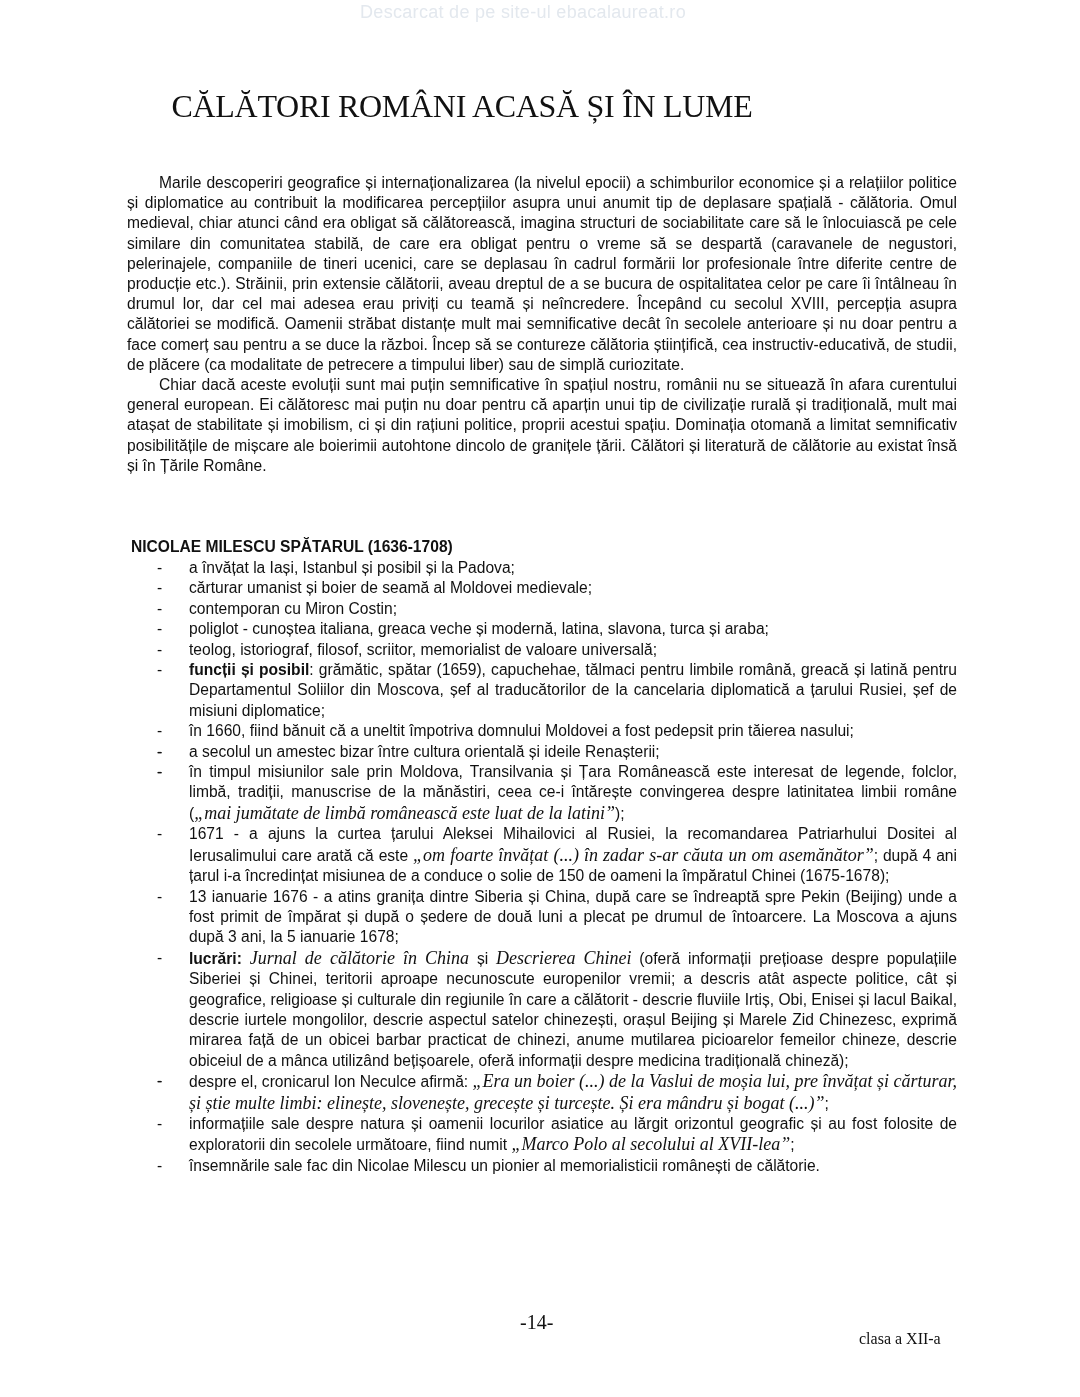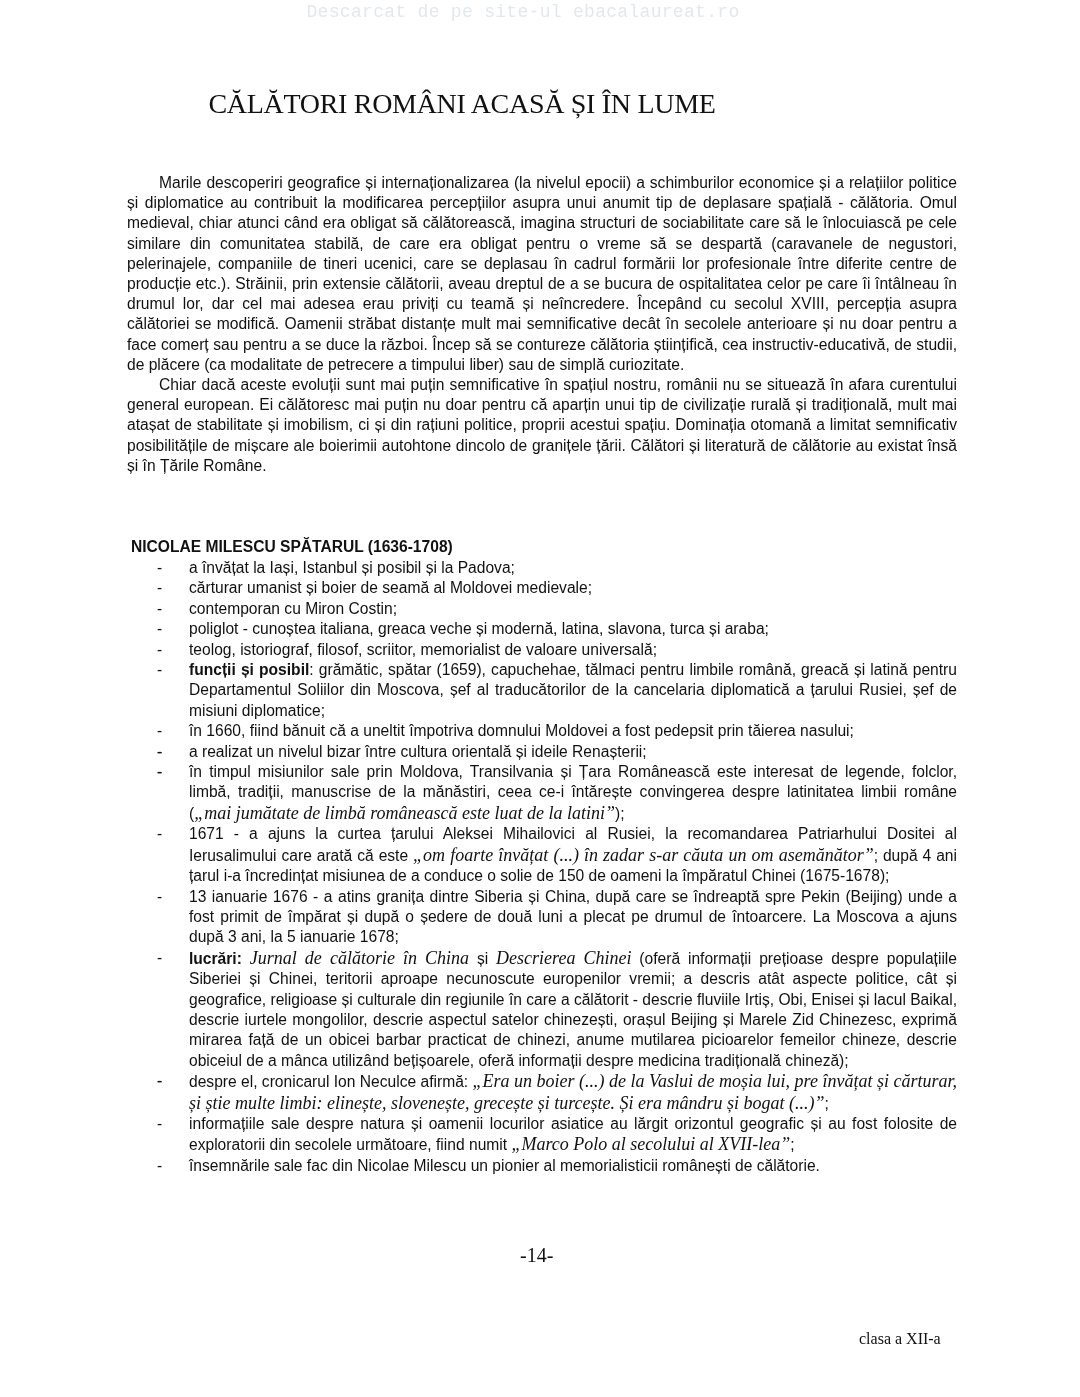--- a/index.html
+++ b/index.html
@@ -3,26 +3,26 @@
   <meta charset="utf-8">
   <style>
     html, body { margin: 0; padding: 0; background: #ffffff; }
     body {
       width: 1080px; height: 1397px; position: relative; overflow: hidden;
       color: #111;
       font-family: "Liberation Sans", sans-serif;
     }
     .watermark {
       position: absolute; top: 2px; left: 0; width: 1046px; text-align: center;
-      font-family: Liberation Mono, monospace; font-size: 18px; color: #e3e8ee;
+      font-family: Liberation Sans, sans-serif; font-size: 18px; color: #e3e8ee;
       letter-spacing: 0.3px;
     }
     .title {
       position: absolute; top: 88px; left: 0; width: 924px; text-align: center;
-      font-family: "Liberation Serif", serif; font-size: 28px; letter-spacing: -0.3px;
+      font-family: "Liberation Serif", serif; font-size: 32px; letter-spacing: -0.3px;
       color: #111;
     }
     .intro {
       position: absolute; top: 173px; left: 127px; width: 830px;
       font-size: 15.6px; line-height: 20.2px; text-align: justify;
     }
     .intro p { margin: 0; text-indent: 32px; }
     .section-title {
       position: absolute; top: 538px; left: 131px;
       font-size: 15.6px; font-weight: bold;
@@ -34,21 +34,21 @@
     }
     .bullets li {
       position: relative; padding-left: 62px; text-align: justify;
     }
     .bullets li .dash {
       position: absolute; left: 30px; top: 0;
     }
     .it { font-family: "Liberation Serif", serif; font-style: italic; font-size: 18px; }
     .b { font-weight: bold; }
     .page-num {
-      position: absolute; top: 1244px; left: 520px;
+      position: absolute; top: 1311px; left: 520px;
       font-family: "Liberation Serif", serif; font-size: 20px;
     }
     .footer-class {
       position: absolute; top: 1330px; left: 859px;
       font-family: "Liberation Serif", serif; font-size: 16px;
     }
   </style>
 </head>
 <body>
 
@@ -65,21 +65,21 @@
 
 <ul class="bullets">
   <li><span class="dash">-</span><span>a învățat la Iași, Istanbul și posibil și la Padova;</span></li>
   <li><span class="dash">-</span><span>cărturar umanist și boier de seamă al Moldovei medievale;</span></li>
   <li><span class="dash">-</span><span>contemporan cu Miron Costin;</span></li>
   <li><span class="dash">-</span><span>poliglot - cunoștea italiana, greaca veche și modernă, latina, slavona, turca și araba;</span></li>
   <li><span class="dash">-</span><span>teolog, istoriograf, filosof, scriitor, memorialist de valoare universală;</span></li>
   <li><span class="dash">-</span><span class="b">funcții și posibil</span><span>: grămătic, spătar (1659), capuchehae, tălmaci pentru limbile română, greacă și latină pentru Departamentul Soliilor din Moscova, șef al traducătorilor de la cancelaria diplomatică a țarului Rusiei, șef de misiuni diplomatice;</span></li>
   <li><span class="dash">-</span><span>în 1660, fiind bănuit că a uneltit împotriva domnului Moldovei a fost pedepsit prin tăierea nasului;</span></li>
   <li><span class="dash">-</span></li>
-  <li><span class="dash">-</span><span>a realizat un nivelul bizar între cultura orientală și ideile Renașterii;</span></li>
+  <li><span class="dash">-</span><span>a secolul un amestec bizar între cultura orientală și ideile Renașterii;</span></li>
   <li><span class="dash">-</span></li>
   <li><span class="dash">-</span><span>în timpul misiunilor sale prin Moldova, Transilvania și Țara Românească este interesat de legende, folclor, limbă, tradiții, manuscrise de la mănăstiri, ceea ce-i întărește convingerea despre latinitatea limbii române (</span><span class="it">„mai jumătate de limbă românească este luat de la latini”</span><span>);</span></li>
   <li><span class="dash">-</span><span>1671 - a ajuns la curtea țarului Aleksei Mihailovici al Rusiei, la recomandarea Patriarhului Dositei al Ierusalimului care arată că este </span><span class="it">„om foarte învățat (...) în zadar s-ar căuta un om asemănător”</span><span>; după 4 ani țarul i-a încredințat misiunea de a conduce o solie de 150 de oameni la împăratul Chinei (1675-1678);</span></li>
   <li><span class="dash">-</span><span>13 ianuarie 1676 - a atins granița dintre Siberia și China, după care se îndreaptă spre Pekin (Beijing) unde a fost primit de împărat și după o ședere de două luni a plecat pe drumul de întoarcere. La Moscova a ajuns după 3 ani, la 5 ianuarie 1678;</span></li>
   <li><span class="dash">-</span><span class="b">lucrări:</span> <span class="it">Jurnal de călătorie în China</span><span> și </span><span class="it">Descrierea Chinei</span><span> (oferă informații prețioase despre populațiile Siberiei și Chinei, teritorii aproape necunoscute europenilor vremii; a descris atât aspecte politice, cât și geografice, religioase și culturale din regiunile în care a călătorit - descrie fluviile Irtiș, Obi, Enisei și lacul Baikal, descrie iurtele mongolilor, descrie aspectul satelor chinezești, orașul Beijing și Marele Zid Chinezesc, exprimă mirarea față de un obicei barbar practicat de chinezi, anume mutilarea picioarelor femeilor chineze, descrie obiceiul de a mânca utilizând bețișoarele, oferă informații despre medicina tradițională chineză);</span></li>
   <li><span class="dash">-</span></li>
   <li><span class="dash">-</span><span>despre el, cronicarul Ion Neculce afirmă: </span><span class="it">„Era un boier (...) de la Vaslui de moșia lui, pre învățat și cărturar, și știe multe limbi: elinește, slovenește, grecește și turcește. Și era mândru și bogat (...)”</span><span>;</span></li>
   <li><span class="dash">-</span><span>informațiile sale despre natura și oamenii locurilor asiatice au lărgit orizontul geografic și au fost folosite de exploratorii din secolele următoare, fiind numit </span><span class="it">„Marco Polo al secolului al XVII-lea”</span><span>;</span></li>
   <li><span class="dash">-</span><span>însemnările sale fac din Nicolae Milescu un pionier al memorialisticii românești de călătorie.</span></li>
 </ul>

